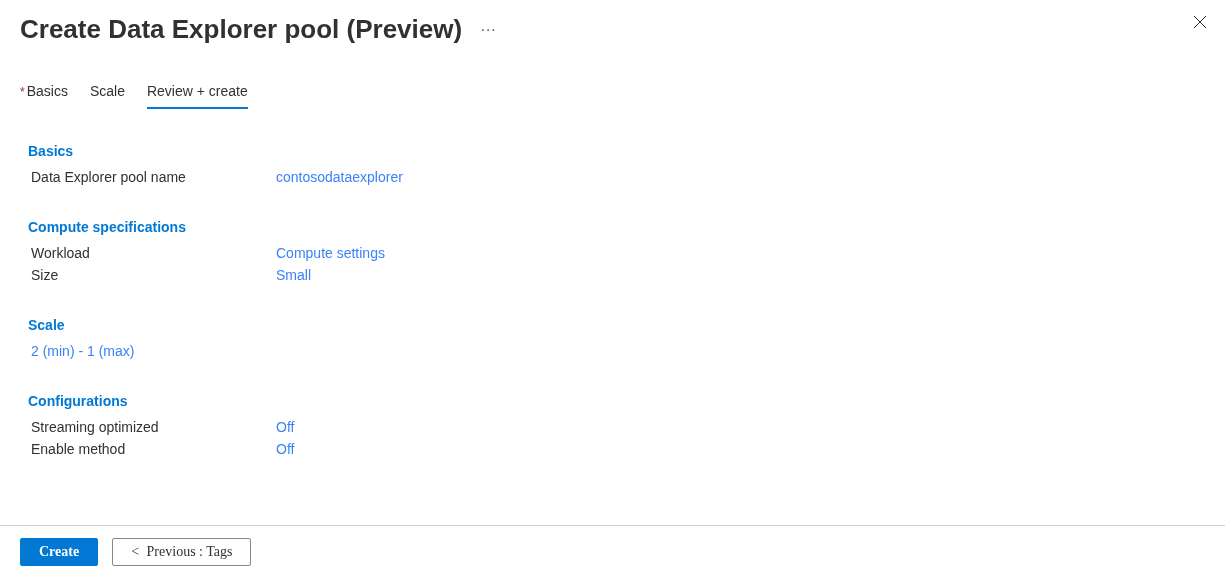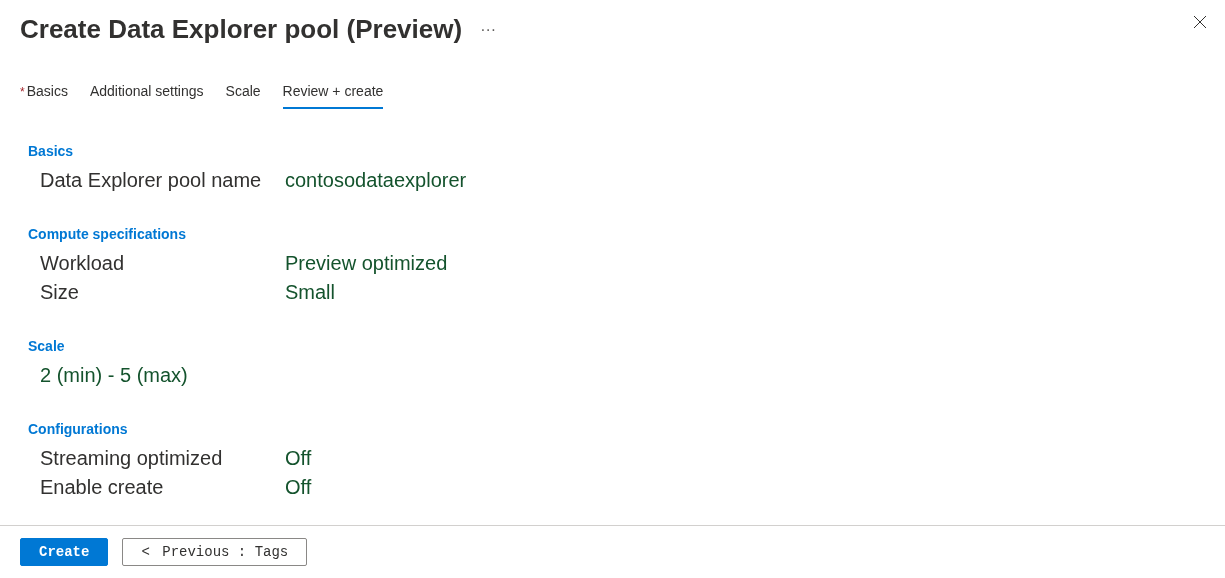--- a/index.html
+++ b/index.html
@@ -72,44 +72,44 @@
   }
   .section-header {
     color: #0078d4;
     font-weight: 600;
     font-size: 14px;
     margin-top: 34px;
     margin-bottom: 10px;
   }
   .row {
     display: flex;
-    margin: 6px 12px;
-    font-size: 20px;
+    margin: 6px 3px;
+    font-size: 14px;
     color: #323130;
   }
   .row .label {
     width: 245px;
     color: #323130;
   }
   .row .value {
-    color: #14532d;
+    color: #3b82f6;
   }
   .footer {
     position: absolute;
     bottom: 0;
     left: 0;
     right: 0;
     border-top: 1px solid #d2d0ce;
     background: #fff;
     padding: 12px 20px;
     display: flex;
     gap: 14px;
   }
   .btn {
-    font-family: Liberation Mono, monospace;
+    font-family: Liberation Serif, serif;
     font-size: 14px;
     padding: 5px 18px;
     border: 1px solid #8a8886;
     background: #fff;
     color: #323130;
     cursor: pointer;
     border-radius: 2px;
   }
   .btn.primary {
     background: #0078d4;
@@ -137,60 +137,57 @@
       <line x1="13" y1="1" x2="1" y2="13" stroke="#323130" stroke-width="1"></line>
     </svg>
   </div>
 
   <div class="tabs">
     <div class="tab">
       <span class="req">*</span>
       <span>Basics</span>
     </div>
     <div class="tab">
-      <span>Additional settings</span>
-    </div>
-    <div class="tab">
       <span>Scale</span>
     </div>
     <div class="tab selected">
       <span>Review + create</span>
     </div>
   </div>
 
   <div class="content">
 
     <div class="section-header">Basics</div>
     <div class="row">
       <div class="label">Data Explorer pool name</div>
       <div class="value">contosodataexplorer</div>
     </div>
 
     <div class="section-header">Compute specifications</div>
     <div class="row">
       <div class="label">Workload</div>
-      <div class="value">Preview optimized</div>
+      <div class="value">Compute settings</div>
     </div>
     <div class="row">
       <div class="label">Size</div>
       <div class="value">Small</div>
     </div>
 
     <div class="section-header">Scale</div>
     <div class="row">
-      <div class="value">2 (min) - 5 (max)</div>
+      <div class="value">2 (min) - 1 (max)</div>
     </div>
 
     <div class="section-header">Configurations</div>
     <div class="row">
       <div class="label">Streaming optimized</div>
       <div class="value">Off</div>
     </div>
     <div class="row">
-      <div class="label">Enable create</div>
+      <div class="label">Enable method</div>
       <div class="value">Off</div>
     </div>
 
   </div>
 
   <div class="footer">
     <button class="btn primary">Create</button>
     <button class="btn secondary">
       <span class="chev">&lt;</span>
       <span>Previous : Tags</span>

